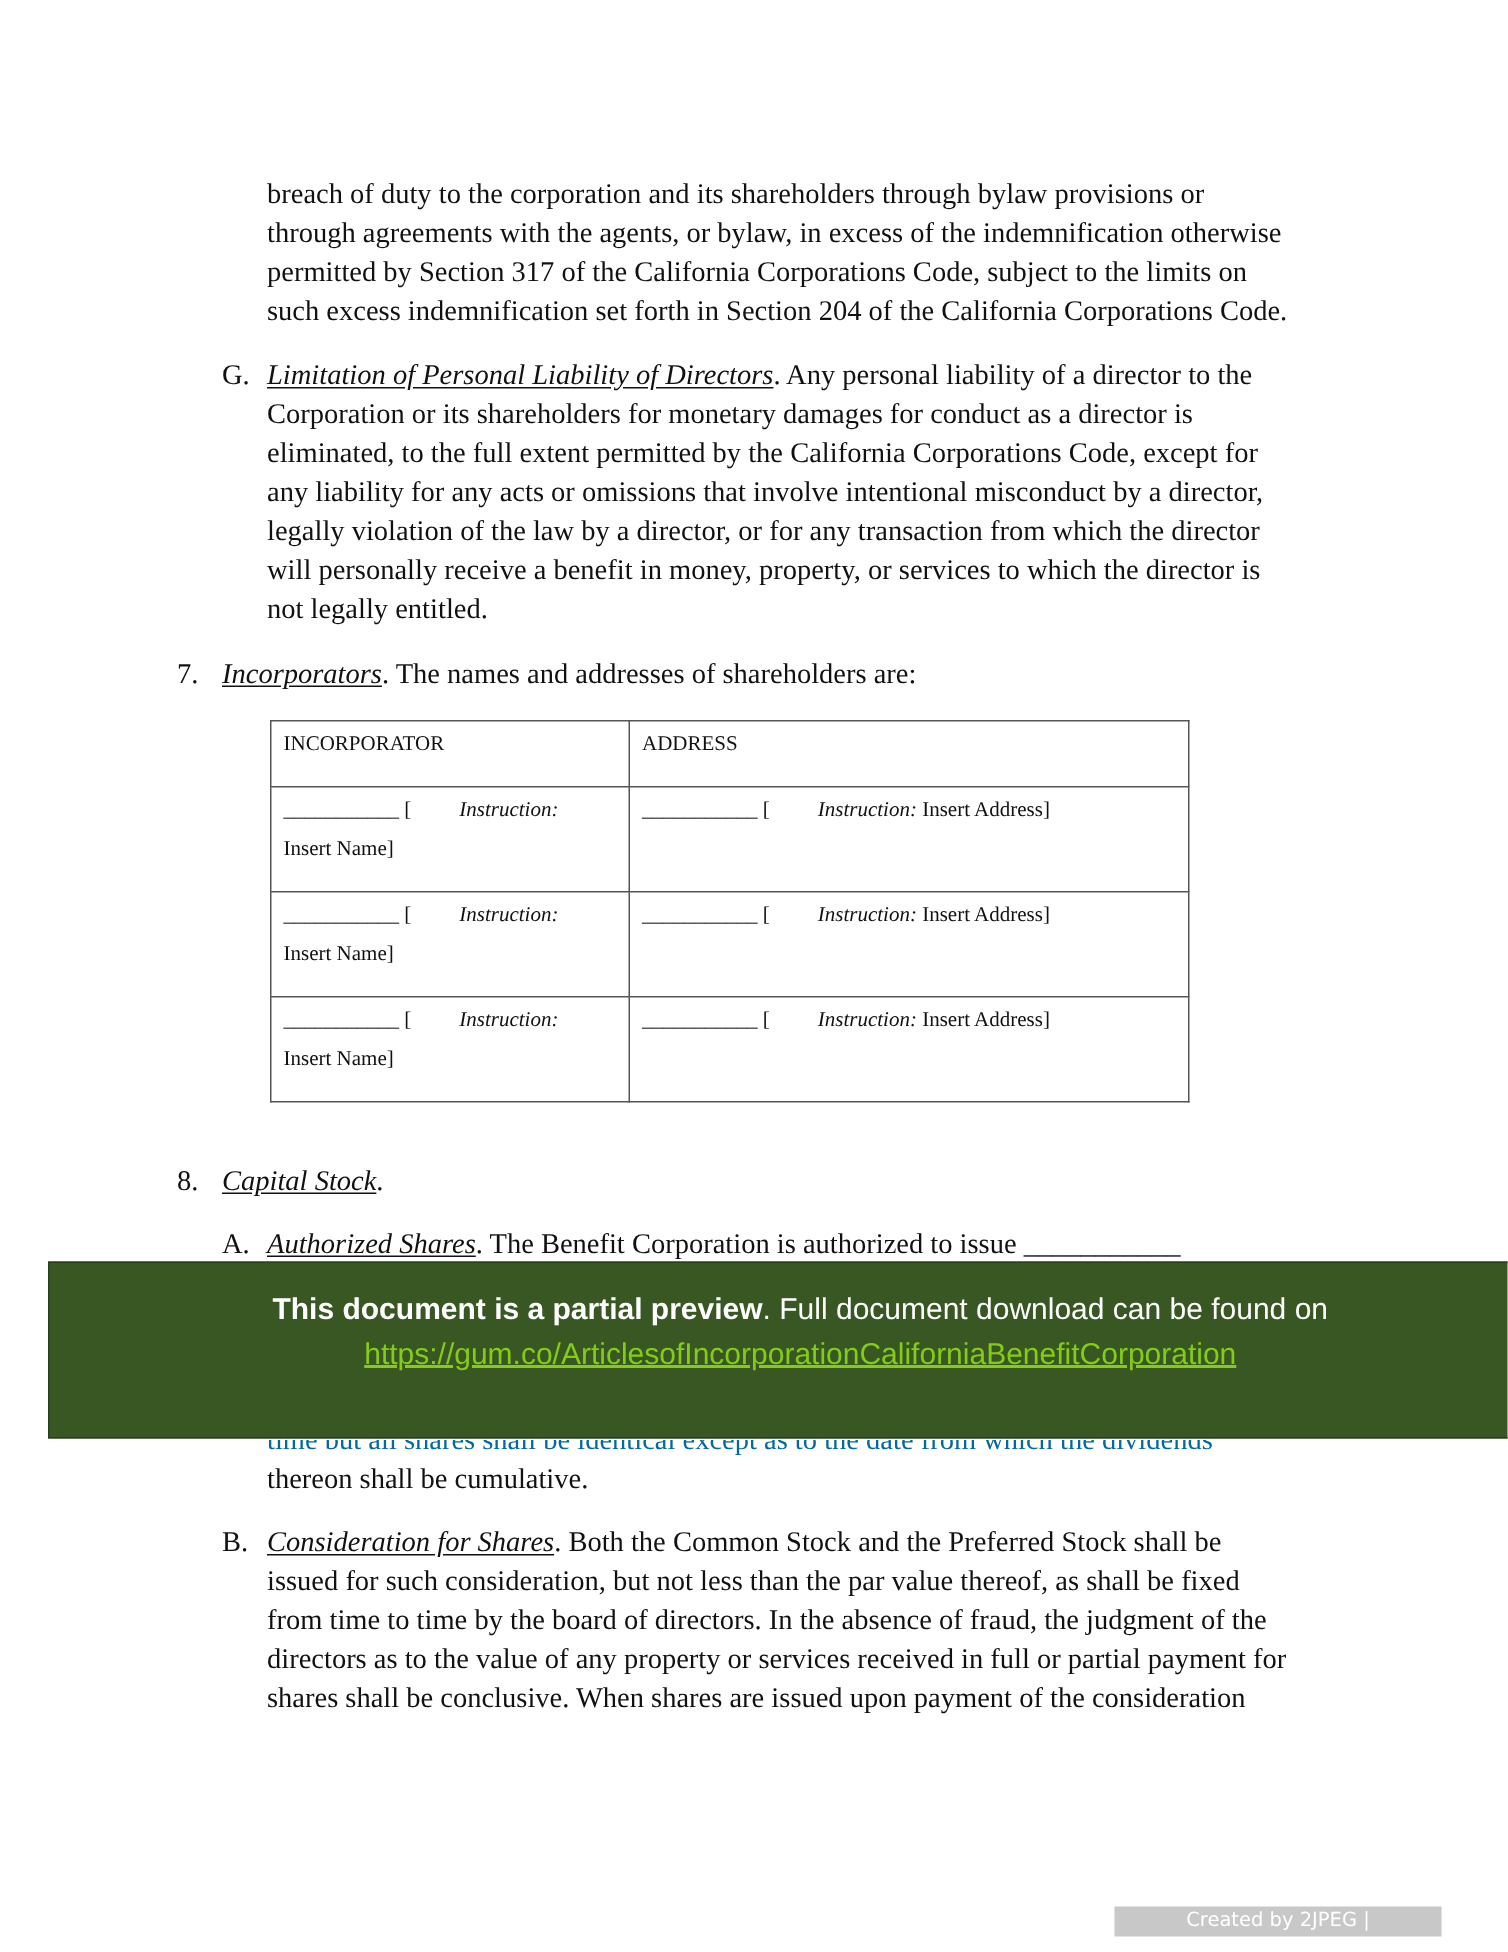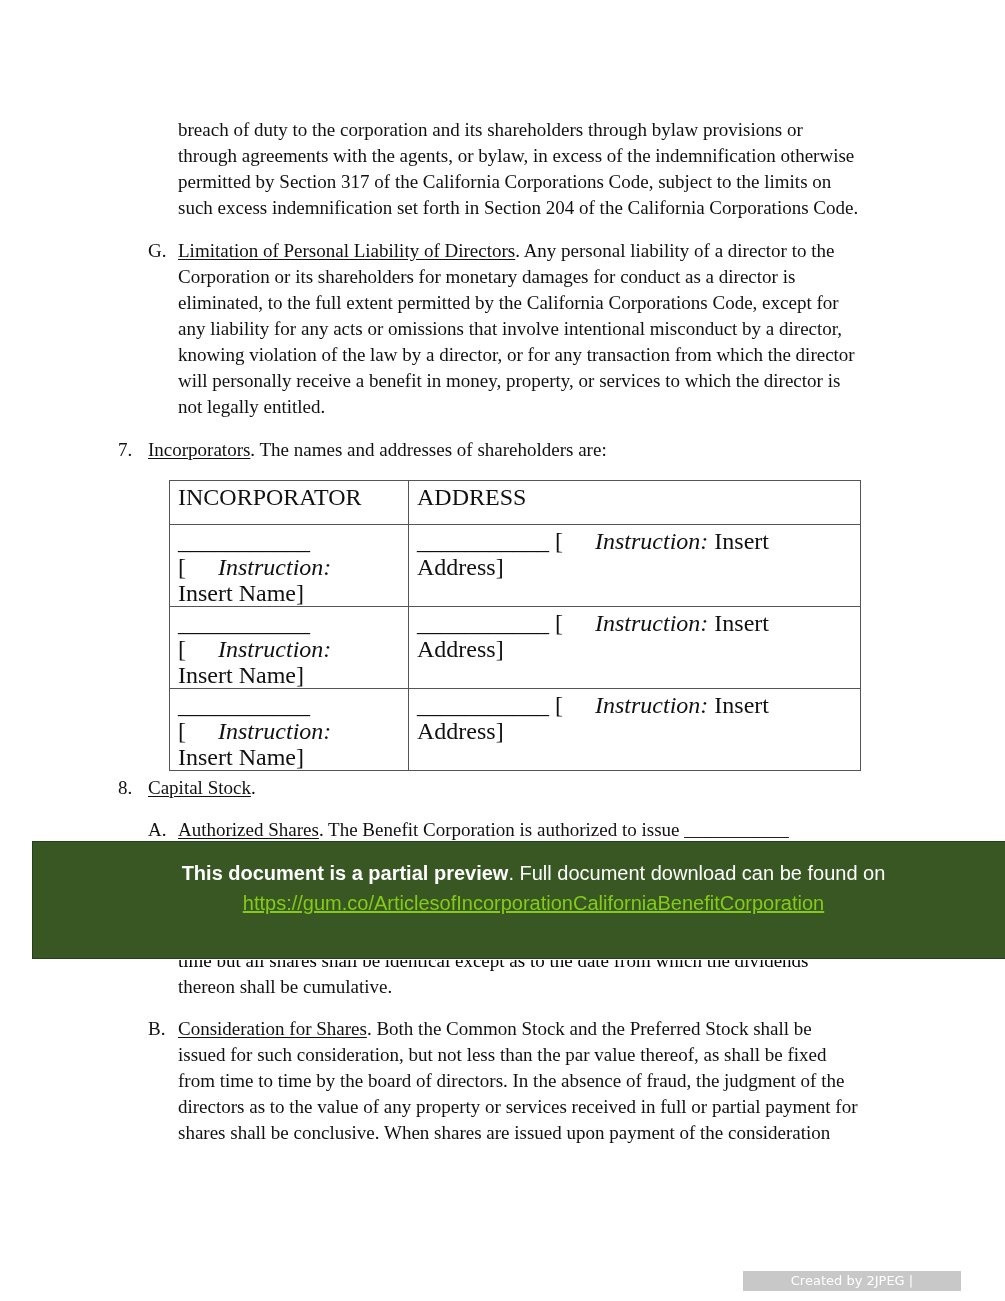--- a/index.html
+++ b/index.html
@@ -3,46 +3,46 @@
 <meta charset="utf-8">
 <style>
   html, body { margin: 0; padding: 0; }
   body {
     width: 1005px; height: 1301px; position: relative; overflow: hidden;
     background: #ffffff; color: #111;
     font-family: "Liberation Serif", "DejaVu Serif", serif;
     font-size: 19px;
   }
   .line { position: absolute; white-space: nowrap; line-height: 22px; }
-  .u { text-decoration: underline; text-underline-offset: 2px; }
+  .u { text-decoration: underline; text-underline-offset: 2px; font-style: italic; }
   .i { font-style: italic; margin-left: 32px; }
   .marker { position: absolute; }
   table.inc {
-    position: absolute; left: 169px; top: 480px; width: 692px;
-    border-collapse: collapse; font-size: 24px;
+    position: absolute; left: 180px; top: 480px; width: 613px;
+    border-collapse: collapse; font-size: 14px;
   }
   table.inc td {
     border: 1.5px solid #555; vertical-align: top;
     padding: 3px 8px 0 8px; line-height: 26px;
   }
   table.inc td.c1 { width: 222px; }
   table.inc tr.h td { height: 40px; }
   table.inc tr.r td { height: 66px; }
   .banner {
     position: absolute; left: 0; top: 841px; width: 1003px; height: 118px;
     background: #385723; border: 1px solid #26401a;
     color: #fff; text-align: center;
     font-family: "Liberation Sans", "DejaVu Sans", sans-serif; font-size: 20px;
     line-height: 30px; padding-top: 16px; box-sizing: border-box; margin-left: 32px;
   }
   .banner b { font-weight: bold; }
   .banner a { color: #84cc16; text-decoration: underline; }
   .hidden-line {
     position: absolute; left: 178px; top: 950px; white-space: nowrap;
-    line-height: 22px; color: #000000;
+    line-height: 22px; color: #0369a1;
     clip-path: inset(10px 0 0 0);
   }
   .watermark {
     position: absolute; left: 743px; top: 1271px; width: 218px; height: 20px;
     background: #c8c8c8; color: #fff;
     font-family: "DejaVu Sans", sans-serif; font-size: 13px;
     line-height: 20px; text-align: center;
   }
 </style>
 </head>
@@ -54,21 +54,21 @@
   <div class="line" style="left:178px;top:171px">permitted by Section 317 of the California Corporations Code, subject to the limits on</div>
   <div class="line" style="left:178px;top:197px">such excess indemnification set forth in Section 204 of the California Corporations Code.</div>
 </div>
 
 <div>
   <span class="marker line" style="left:148px;top:240px">G.</span>
   <div class="line" style="left:178px;top:240px"><span class="u">Limitation of Personal Liability of Directors</span><span>.  Any personal liability of a director to the</span></div>
   <div class="line" style="left:178px;top:266px">Corporation or its shareholders for monetary damages for conduct as a director is</div>
   <div class="line" style="left:178px;top:292px">eliminated, to the full extent permitted by the California Corporations Code, except for</div>
   <div class="line" style="left:178px;top:318px">any liability for any acts or omissions that involve intentional misconduct by a director,</div>
-  <div class="line" style="left:178px;top:344px">knowing violation of the law by a director, or for any transaction from which the director</div>
+  <div class="line" style="left:178px;top:344px">legally violation of the law by a director, or for any transaction from which the director</div>
   <div class="line" style="left:178px;top:370px">will personally receive a benefit in money, property, or services to which the director is</div>
   <div class="line" style="left:178px;top:396px">not legally entitled.</div>
 </div>
 
 <div>
   <span class="marker line" style="left:118px;top:439px">7.</span>
   <div class="line" style="left:148px;top:439px"><span class="u">Incorporators</span><span>.  The names and addresses of shareholders are:</span></div>
 
   <table class="inc">
     <tbody>

